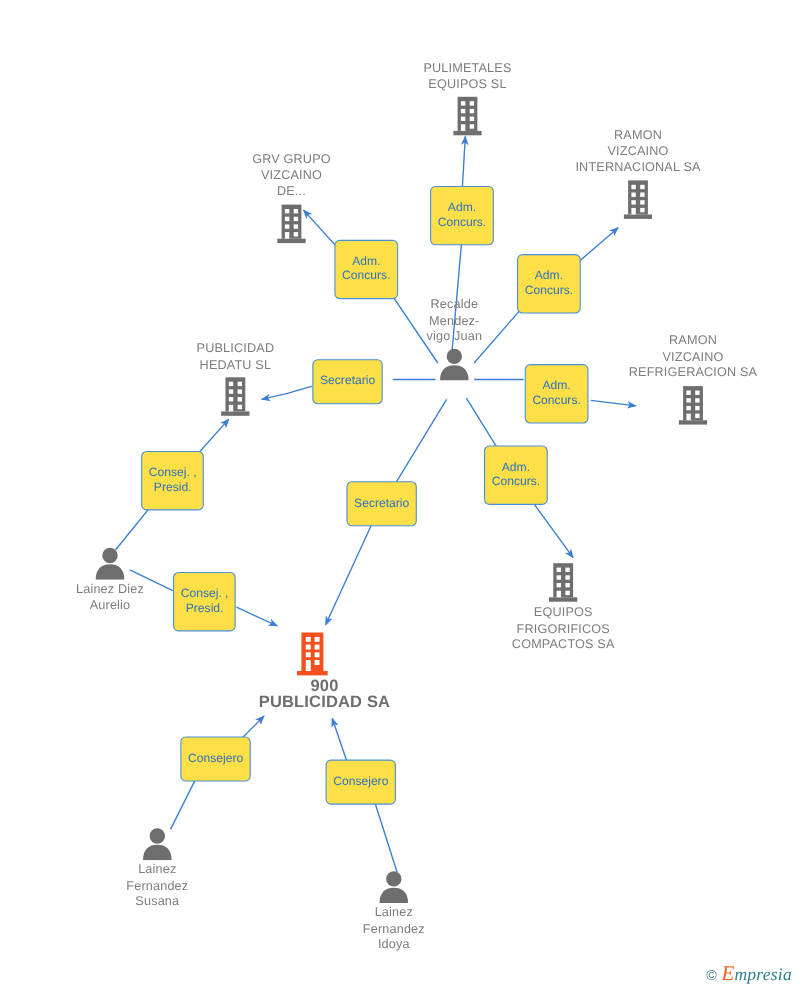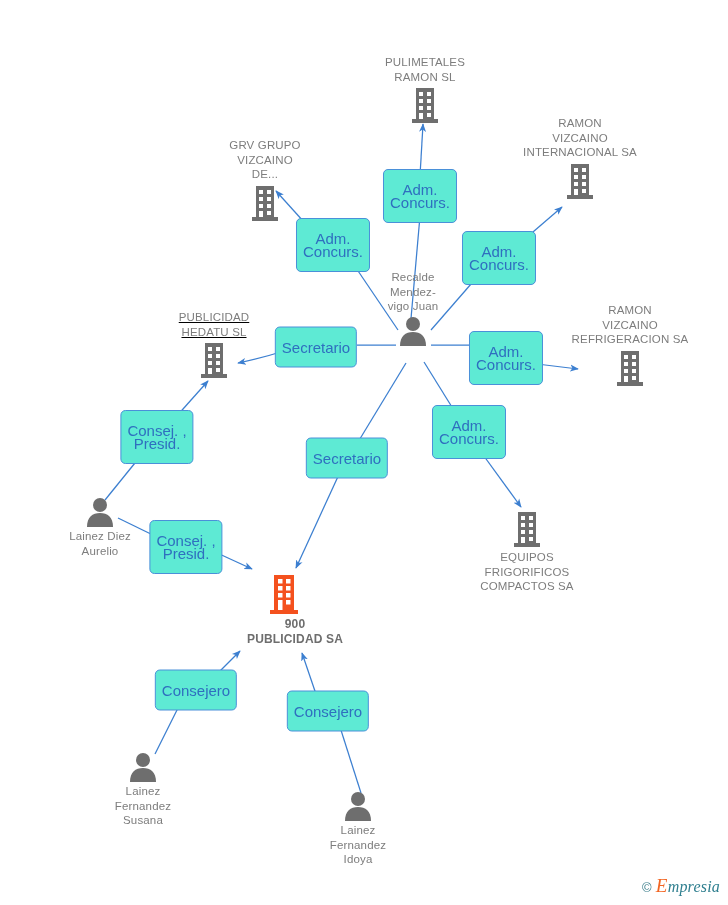--- a/index.html
+++ b/index.html
@@ -47,36 +47,36 @@
   }
   .node.company .lbl {
     color: #7d7d7d;
   }
   .node.person .lbl {
     color: #7d7d7d;
   }
   .node.focus .lbl {
     color: #6e6e6e;
     font-weight: bold;
-    font-size: 12px;
+    font-size: 15px;
     margin-left: 22px;
   }
   .node.label-top .lbl { order: 0; margin-bottom: 2px; }
   .node.label-top .ico { order: 1; }
   .node.label-bottom .ico { order: 0; }
   .node.label-bottom .lbl { order: 1; margin-top: 2px; }
 
   .edge-label {
     position: absolute;
     box-sizing: border-box;
     border: 1.3px solid #4a90d9;
     border-radius: 5px;
-    background: #5eead4;
+    background: #fde047;
     color: #2f6fbf;
-    font-size: 15px;
+    font-size: 11px;
     line-height: 13px;
     text-align: center;
     padding: 13px 6px;
     white-space: pre-line;
     transform: translate(-50%, -50%);
   }
   .watermark {
     position: absolute;
     right: 8px;
     bottom: 8px;
@@ -147,21 +147,21 @@
       <path d="M 155,754 L 180,704"></path>
       <path d="M 213,678 L 240,651" marker-end="url(#arrow)"></path>
 
       <path d="M 361,793 L 340,727"></path>
       <path d="M 317,697 L 302,653" marker-end="url(#arrow)"></path>
     </g>
   </svg>
 
   <div class="node company label-top" style="left:425px; top:55px;">
     <span class="lbl">PULIMETALES
-RAMON SL</span>
+EQUIPOS SL</span>
     <span class="ico">
       <svg width="26" height="38" viewBox="0 0 26 38">
         <rect x="4" y="2" width="18" height="31" fill="#6e6e6e"></rect>
         <rect x="0" y="33" width="26" height="4" fill="#6e6e6e"></rect>
         <rect x="7" y="6" width="4" height="4" fill="#fff"></rect>
           <rect x="15" y="6" width="4" height="4" fill="#fff"></rect>
         <rect x="7" y="13" width="4" height="4" fill="#fff"></rect>
           <rect x="15" y="13" width="4" height="4" fill="#fff"></rect>
         <rect x="7" y="20" width="4" height="4" fill="#fff"></rect>
           <rect x="15" y="20" width="4" height="4" fill="#fff"></rect>
@@ -204,21 +204,21 @@
         <rect x="7" y="13" width="4" height="4" fill="#fff"></rect>
           <rect x="15" y="13" width="4" height="4" fill="#fff"></rect>
         <rect x="7" y="20" width="4" height="4" fill="#fff"></rect>
           <rect x="15" y="20" width="4" height="4" fill="#fff"></rect>
         <rect x="7" y="27" width="4" height="6" fill="#fff"></rect>
           <rect x="15" y="27" width="4" height="4" fill="#fff"></rect>
       </svg>
     </span>
   </div>
 
-  <div class="node company label-top" style="left:214px; top:310px;text-decoration:underline;">
+  <div class="node company label-top" style="left:214px; top:310px;">
     <span class="lbl">PUBLICIDAD
 HEDATU SL</span>
     <span class="ico">
       <svg width="26" height="38" viewBox="0 0 26 38">
         <rect x="4" y="2" width="18" height="31" fill="#6e6e6e"></rect>
         <rect x="0" y="33" width="26" height="4" fill="#6e6e6e"></rect>
         <rect x="7" y="6" width="4" height="4" fill="#fff"></rect>
           <rect x="15" y="6" width="4" height="4" fill="#fff"></rect>
         <rect x="7" y="13" width="4" height="4" fill="#fff"></rect>
           <rect x="15" y="13" width="4" height="4" fill="#fff"></rect>
@@ -243,21 +243,21 @@
         <rect x="7" y="13" width="4" height="4" fill="#fff"></rect>
           <rect x="15" y="13" width="4" height="4" fill="#fff"></rect>
         <rect x="7" y="20" width="4" height="4" fill="#fff"></rect>
           <rect x="15" y="20" width="4" height="4" fill="#fff"></rect>
         <rect x="7" y="27" width="4" height="6" fill="#fff"></rect>
           <rect x="15" y="27" width="4" height="4" fill="#fff"></rect>
       </svg>
     </span>
   </div>
 
-  <div class="node company label-bottom" style="left:527px; top:510px;">
+  <div class="node company label-bottom" style="left:512px; top:510px;">
     <span class="ico">
       <svg width="26" height="38" viewBox="0 0 26 38">
         <rect x="4" y="2" width="18" height="31" fill="#6e6e6e"></rect>
         <rect x="0" y="33" width="26" height="4" fill="#6e6e6e"></rect>
         <rect x="7" y="6" width="4" height="4" fill="#fff"></rect>
           <rect x="15" y="6" width="4" height="4" fill="#fff"></rect>
         <rect x="7" y="13" width="4" height="4" fill="#fff"></rect>
           <rect x="15" y="13" width="4" height="4" fill="#fff"></rect>
         <rect x="7" y="20" width="4" height="4" fill="#fff"></rect>
           <rect x="15" y="20" width="4" height="4" fill="#fff"></rect>

